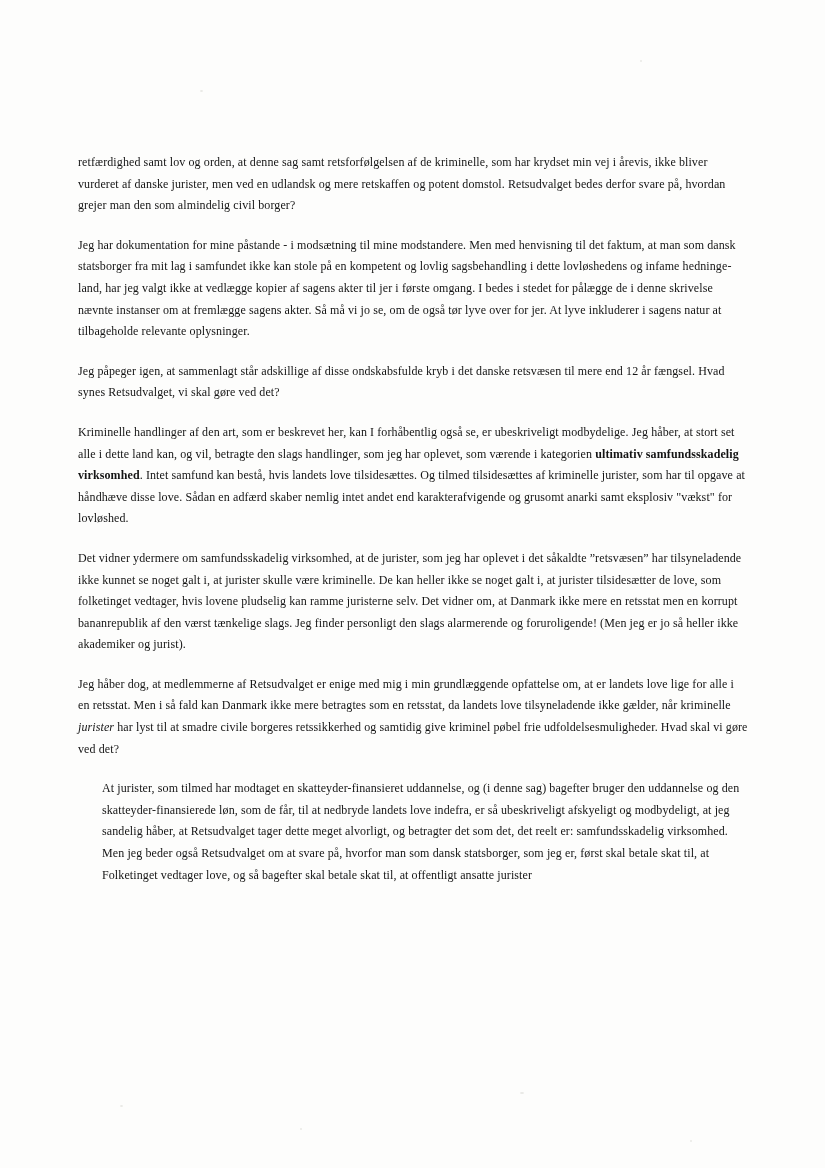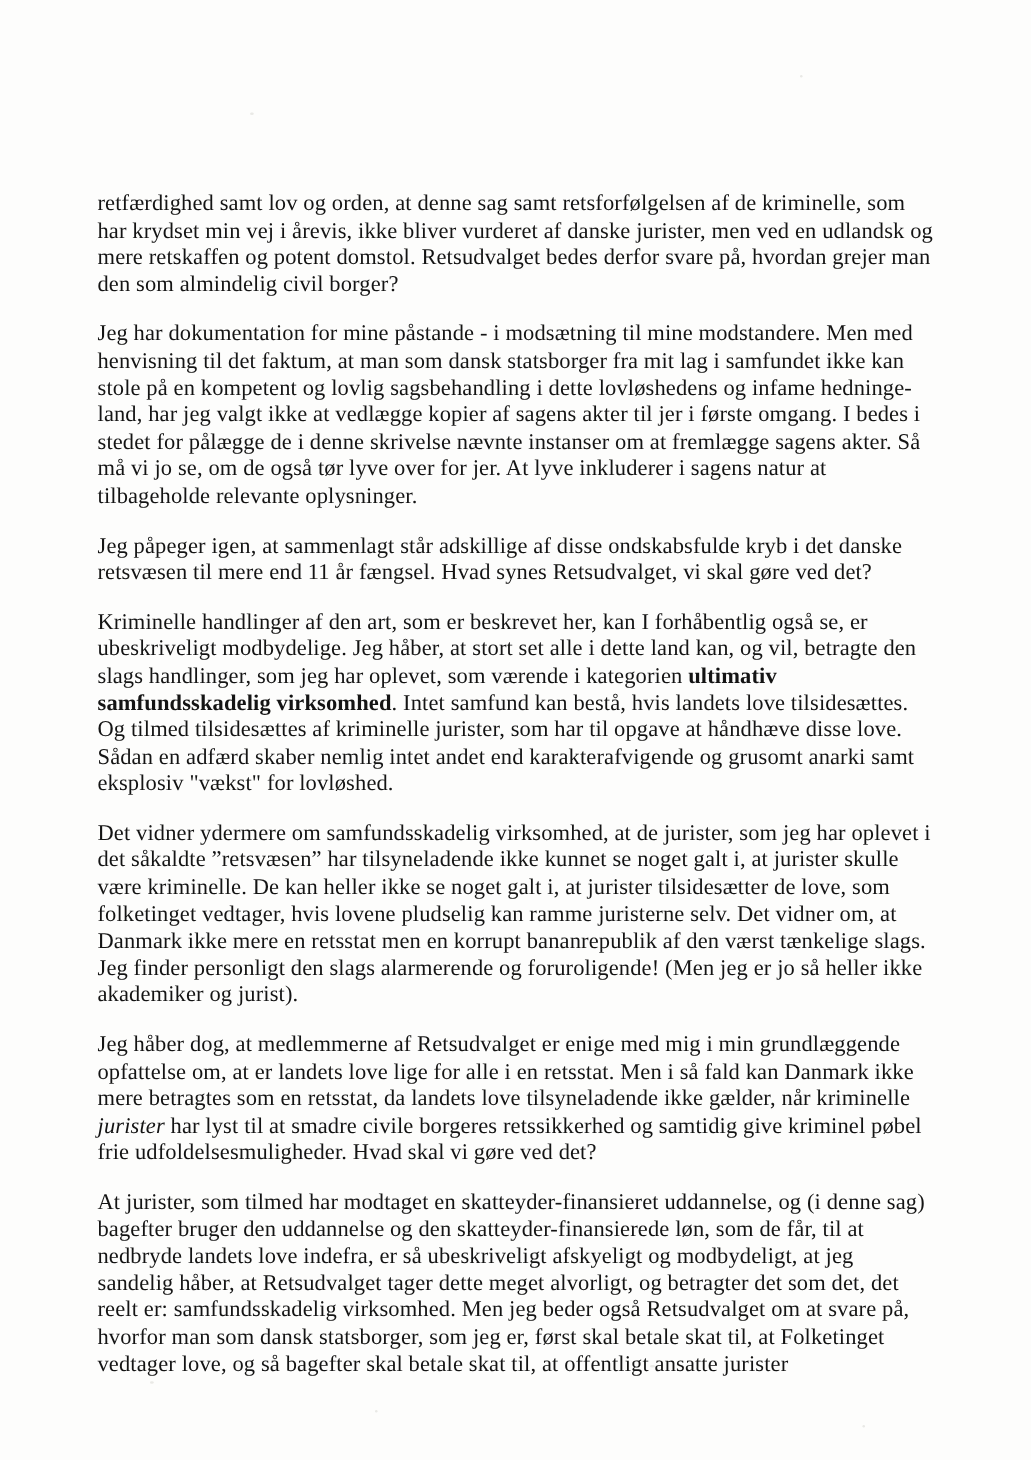--- a/index.html
+++ b/index.html
@@ -22,48 +22,48 @@
     height: 1168px;
     background: #fdfdfc;
   }
   .content {
     position: absolute;
     top: 152px;
     left: 78px;
     width: 670px;
   }
   .para {
-    font-size: 18px;
+    font-size: 12px;
     line-height: 21.6px;
     text-align: left;
     margin: 0 0 18px 0;
     color: #141414;
     letter-spacing: 0.1px;
     font-family: Liberation Serif, serif;
   }
-  .para:last-child { margin-bottom: 0; }
+  .para:last-child { margin-bottom: 0; margin-left: 24px; }
   .bold { font-weight: bold; }
   .italic { font-style: italic; }
   
   .speckle {
     position: absolute;
     background: #d8d8d4;
     border-radius: 50%;
     opacity: 0.55;
   }
 </style>
 </head>
 <body>
 
 <div class="page">
 
   <div class="content">
     <p class="para">retfærdighed samt lov og orden, at denne sag samt retsforfølgelsen af de kriminelle, som har krydset min vej i årevis, ikke bliver vurderet af danske jurister, men ved en udlandsk og mere retskaffen og potent domstol. Retsudvalget bedes derfor svare på, hvordan grejer man den som almindelig civil borger?</p>
     <p class="para">Jeg har dokumentation for mine påstande - i modsætning til mine modstandere. Men med henvisning til det faktum, at man som dansk statsborger fra mit lag i samfundet ikke kan stole på en kompetent og lovlig sagsbehandling i dette lovløshedens og infame hedninge-land, har jeg valgt ikke at vedlægge kopier af sagens akter til jer i første omgang. I bedes i stedet for pålægge de i denne skrivelse nævnte instanser om at fremlægge sagens akter. Så må vi jo se, om de også tør lyve over for jer. At lyve inkluderer i sagens natur at tilbageholde relevante oplysninger.</p>
-    <p class="para">Jeg påpeger igen, at sammenlagt står adskillige af disse ondskabsfulde kryb i det danske retsvæsen til mere end 11 år fængsel. Hvad synes Retsudvalget, vi skal gøre ved det?</p>
+    <p class="para">Jeg påpeger igen, at sammenlagt står adskillige af disse ondskabsfulde kryb i det danske retsvæsen til mere end 12 år fængsel. Hvad synes Retsudvalget, vi skal gøre ved det?</p>
 
     <p class="para"><span>Kriminelle handlinger af den art, som er beskrevet her, kan I forhåbentlig også se, er ubeskriveligt modbydelige. Jeg håber, at stort set alle i dette land kan, og vil, betragte den slags handlinger, som jeg har oplevet, som værende i kategorien </span><span class="bold">ultimativ samfundsskadelig virksomhed</span><span>. Intet samfund kan bestå, hvis landets love tilsidesættes. Og tilmed tilsidesættes af kriminelle jurister, som har til opgave at håndhæve disse love. Sådan en adfærd skaber nemlig intet andet end karakterafvigende og grusomt anarki samt eksplosiv "vækst" for lovløshed.</span></p>
 
     <p class="para">Det vidner ydermere om samfundsskadelig virksomhed, at de jurister, som jeg har oplevet i det såkaldte ”retsvæsen” har tilsyneladende ikke kunnet se noget galt i, at jurister skulle være kriminelle. De kan heller ikke se noget galt i, at jurister tilsidesætter de love, som folketinget vedtager, hvis lovene pludselig kan ramme juristerne selv. Det vidner om, at Danmark ikke mere en retsstat men en korrupt bananrepublik af den værst tænkelige slags. Jeg finder personligt den slags alarmerende og foruroligende! (Men jeg er jo så heller ikke akademiker og jurist).</p>
 
     <p class="para"><span>Jeg håber dog, at medlemmerne af Retsudvalget er enige med mig i min grundlæggende opfattelse om, at er landets love lige for alle i en retsstat. Men i så fald kan Danmark ikke mere betragtes som en retsstat, da landets love tilsyneladende ikke gælder, når kriminelle </span><span class="italic">jurister</span><span> har lyst til at smadre civile borgeres retssikkerhed og samtidig give kriminel pøbel frie udfoldelsesmuligheder. Hvad skal vi gøre ved det?</span></p>
 
     <p class="para">At jurister, som tilmed har modtaget en skatteyder-finansieret uddannelse, og (i denne sag) bagefter bruger den uddannelse og den skatteyder-finansierede løn, som de får, til at nedbryde landets love indefra, er så ubeskriveligt afskyeligt og modbydeligt, at jeg sandelig håber, at Retsudvalget tager dette meget alvorligt, og betragter det som det, det reelt er: samfundsskadelig virksomhed. Men jeg beder også Retsudvalget om at svare på, hvorfor man som dansk statsborger, som jeg er, først skal betale skat til, at Folketinget vedtager love, og så bagefter skal betale skat til, at offentligt ansatte jurister</p>
 
   </div>

